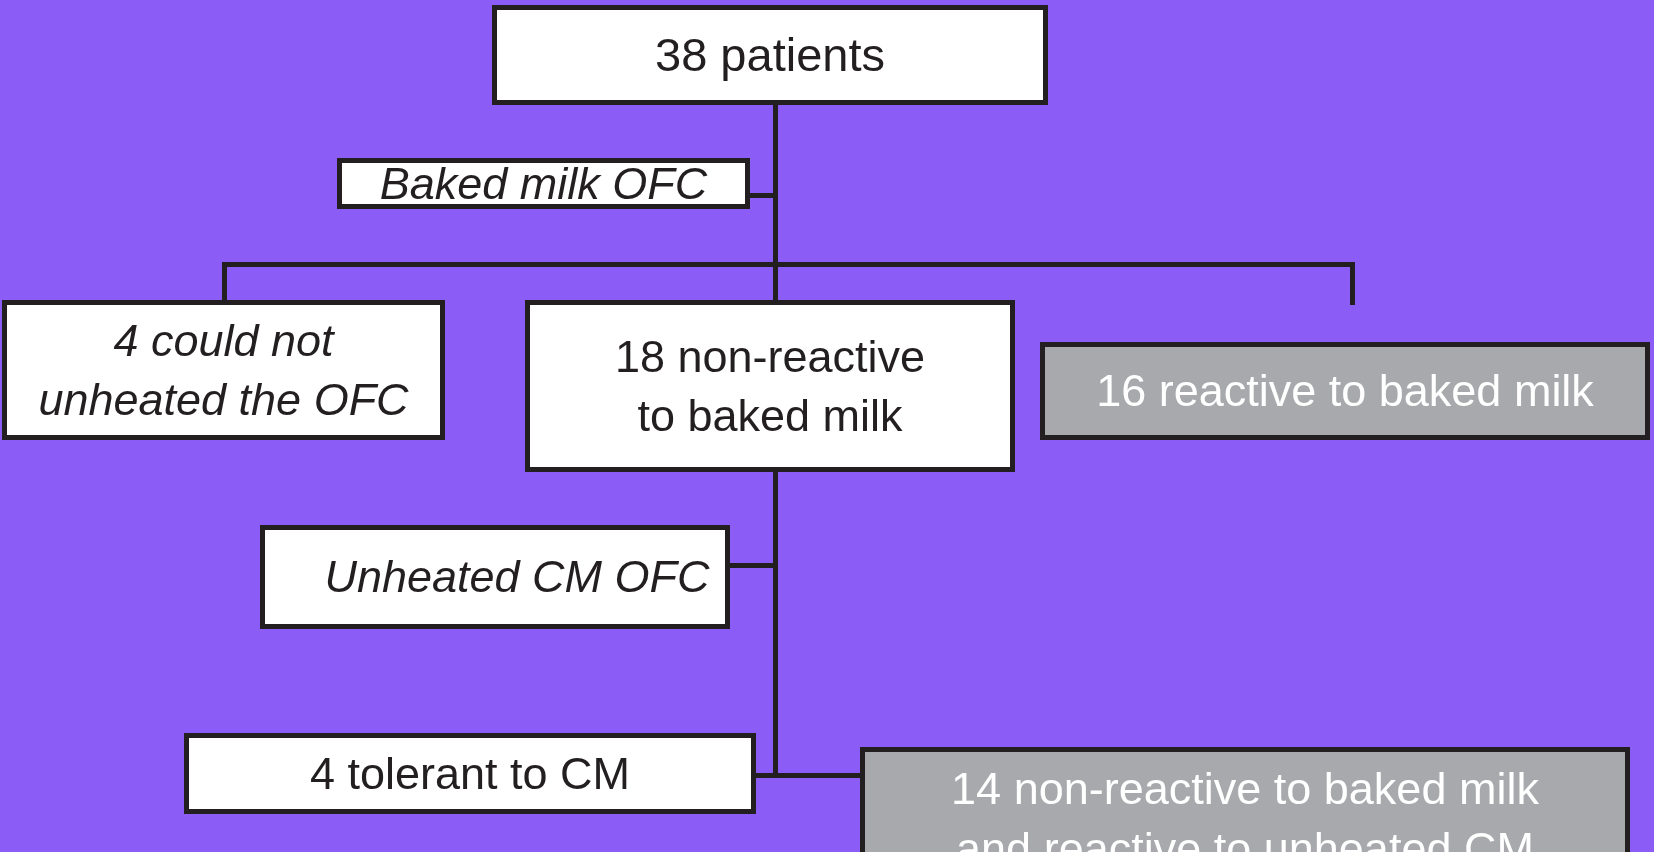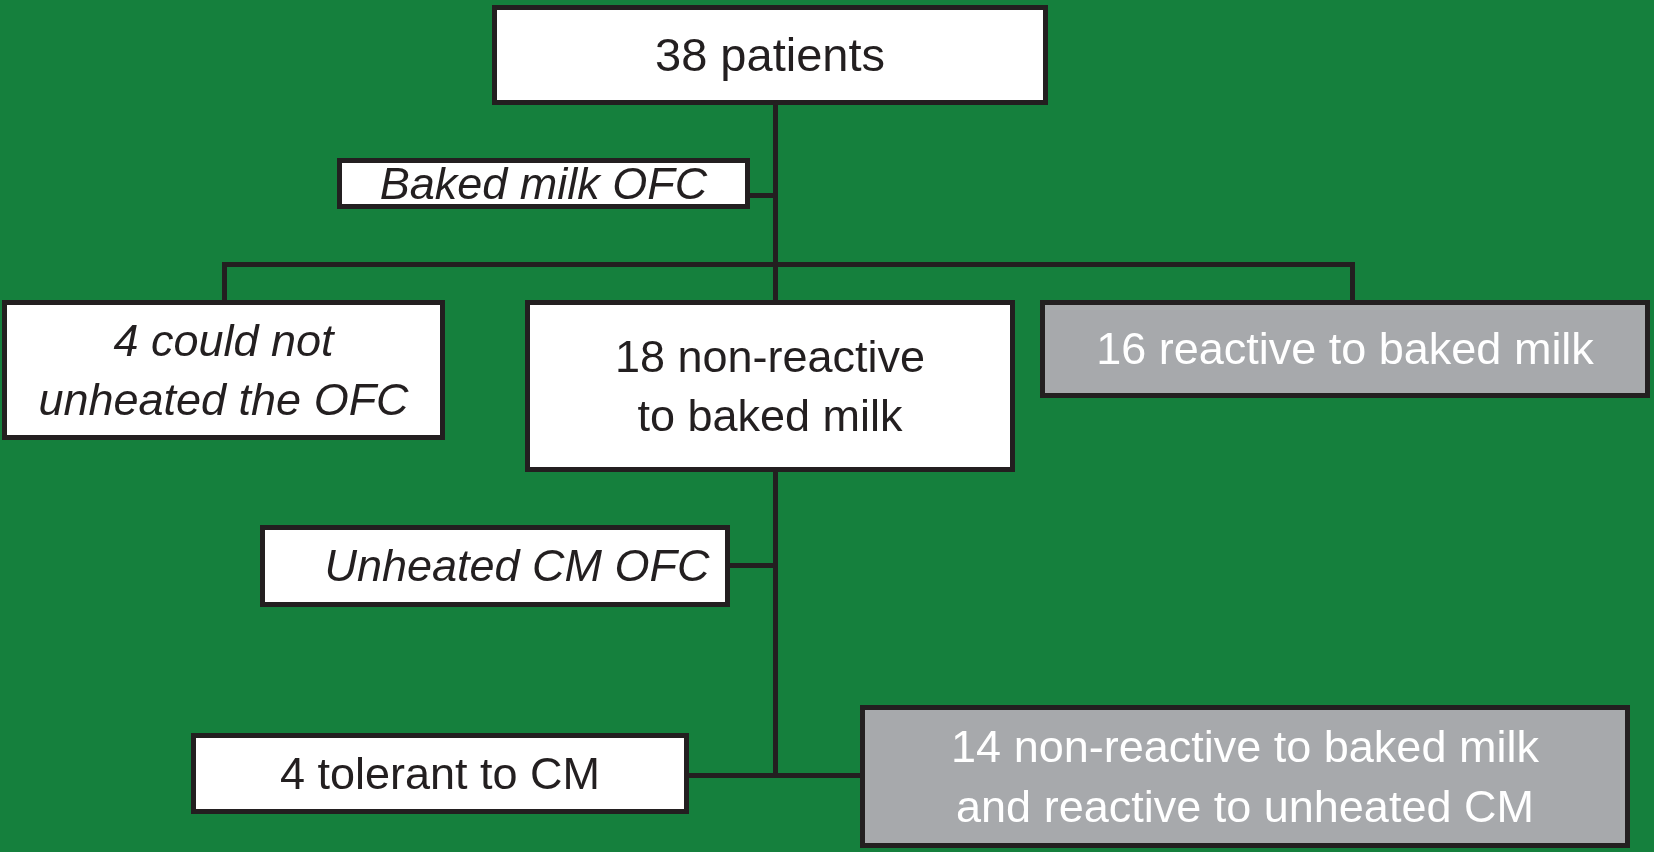--- a/index.html
+++ b/index.html
@@ -4,21 +4,21 @@
 <style>
   html, body {
     margin: 0;
     padding: 0;
     background: #ffffff;
   }
   #stage {
     position: relative;
     width: 1654px;
     height: 852px;
-    background: #15803d;
+    background: #8b5cf6;
     font-family: "Liberation Sans", "DejaVu Sans", sans-serif;
     overflow: hidden;
   }
   .box {
     position: absolute;
     box-sizing: border-box;
     border: 5px solid #231f20;
     background: #ffffff;
     color: #231f20;
     display: flex;
@@ -26,37 +26,38 @@
     align-items: center;
     justify-content: center;
     text-align: center;
     font-size: 45px;
     line-height: 1.32;
     letter-spacing: 0px;
   }
   .box.gray {
     background: #a7a9ac;
     color: #ffffff;
+    margin-top: 42px;
   }
   .box.italic {
     font-style: italic;
   }
   .line {
     position: absolute;
     background: #231f20;
   }
 
   
   #box-patients        { left: 492px;  top: 5px;   width: 556px; height: 100px; font-size: 47px; }
   #box-baked-ofc       { left: 337px;  top: 158px; width: 413px; height: 51px;  }
   #box-could-not       { left: 2px;    top: 300px; width: 443px; height: 140px; font-style: italic; }
   #box-nonreactive     { left: 525px;  top: 300px; width: 490px; height: 172px; }
   #box-reactive16      { left: 1040px; top: 300px; width: 610px; height: 98px;  }
-  #box-unheated-ofc    { left: 260px;  top: 525px; width: 470px; height: 82px; padding-left: 44px;  }
-  #box-tolerant        { left: 191px;  top: 733px; width: 498px; height: 81px;  }
+  #box-unheated-ofc    { left: 260px;  top: 525px; width: 470px; height: 104px; padding-left: 44px;  }
+  #box-tolerant        { left: 184px;  top: 733px; width: 572px; height: 81px;  }
   #box-reactive14      { left: 860px;  top: 705px; width: 770px; height: 143px; }
 
   
   #line-trunk-top      { left: 773px;  top: 105px; width: 5px;    height: 161px; }
   #line-branch         { left: 222px;  top: 262px; width: 1133px; height: 5px;   }
   #line-stub-left      { left: 222px;  top: 262px; width: 5px;    height: 43px;  }
   #line-stub-mid       { left: 773px;  top: 262px; width: 5px;    height: 43px;  }
   #line-stub-right     { left: 1350px; top: 262px; width: 5px;    height: 43px;  }
   #line-conn-baked     { left: 746px;  top: 193px; width: 30px;   height: 5px;   }
   #line-trunk-lower    { left: 773px;  top: 436px; width: 5px;    height: 342px; }

